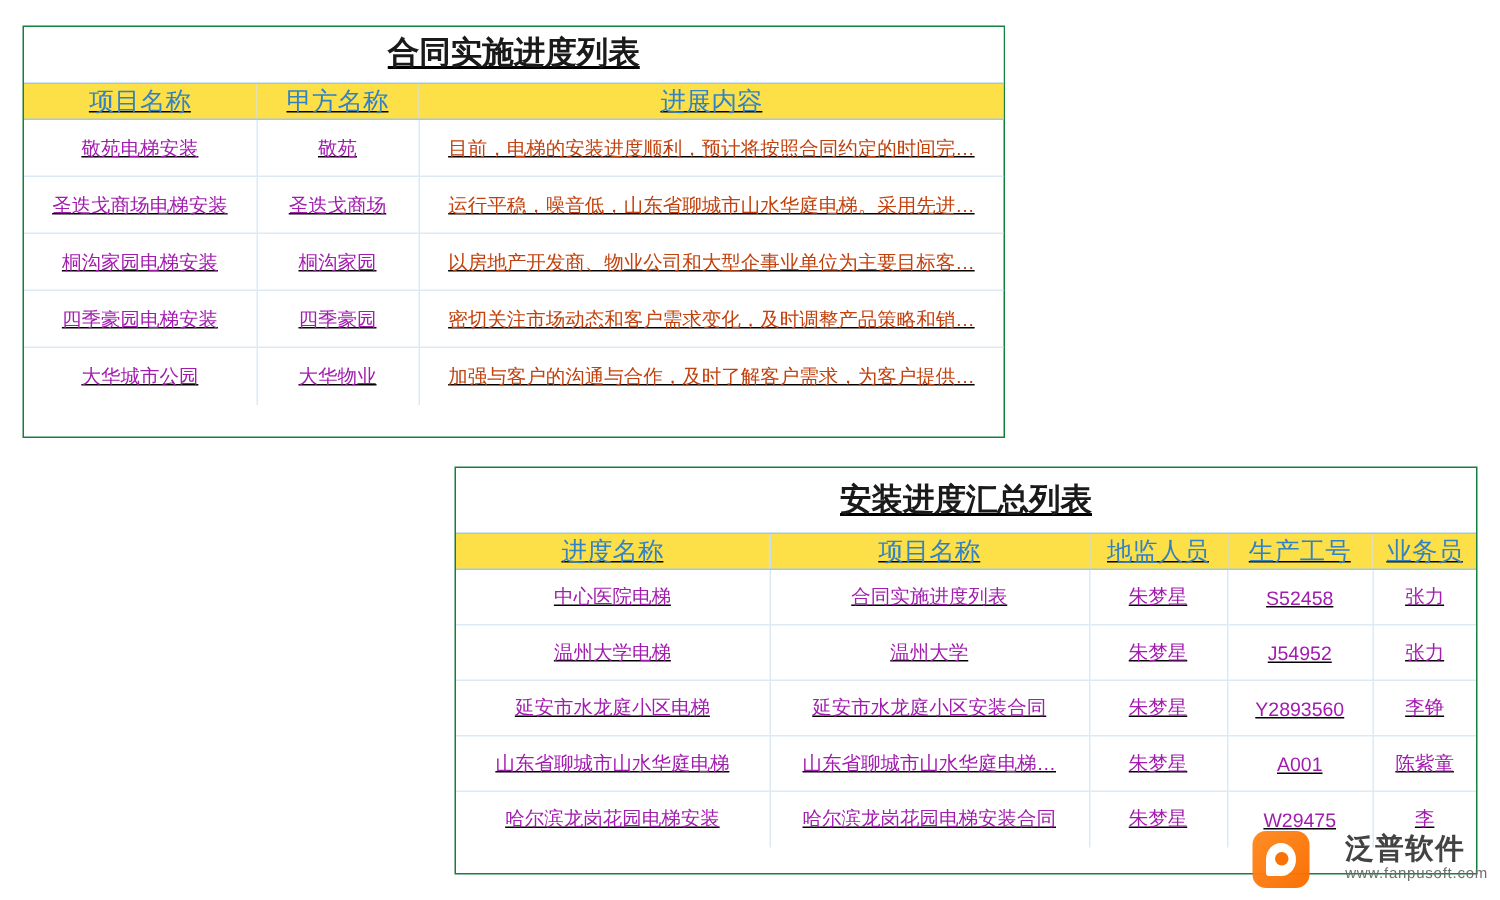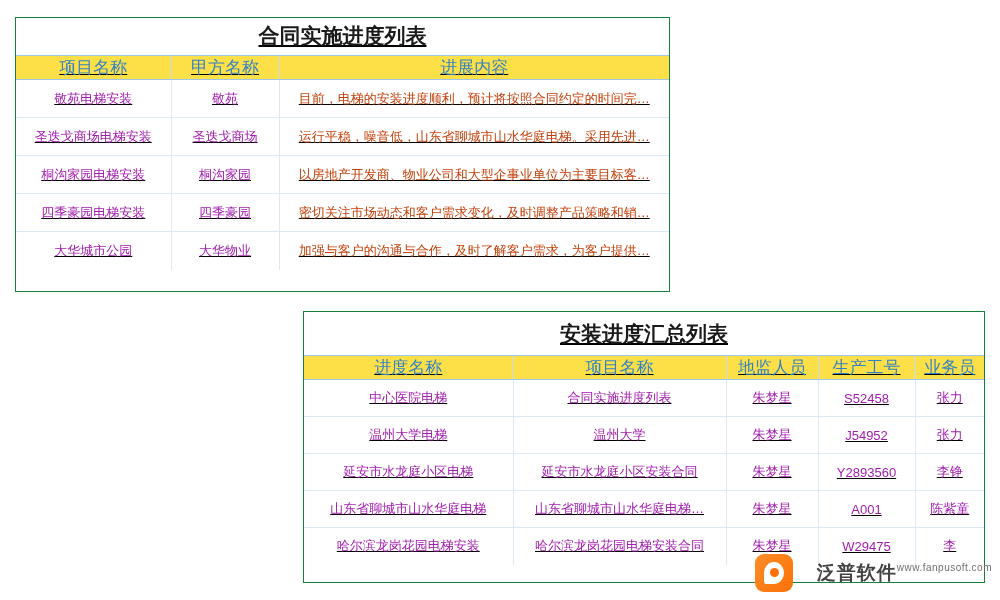--- a/index.html
+++ b/index.html
@@ -141,21 +141,21 @@
   #watermark .wm-logo::after {
     content: "";
     position: absolute;
     left: 15px; top: 14px;
     width: 9px; height: 9px;
     border-radius: 50%;
     background: #f96d00;
   }
   #watermark .wm-text {
     display: flex;
-    flex-direction: row;
+    flex-direction: column;
     line-height: 1.08;
     margin-left: 18px;
   }
   #watermark .wm-name {
     font-size: 19px;
     font-weight: bold;
     color: #3d3d3d;
     letter-spacing: 1px;
   }
   #watermark .wm-url {

